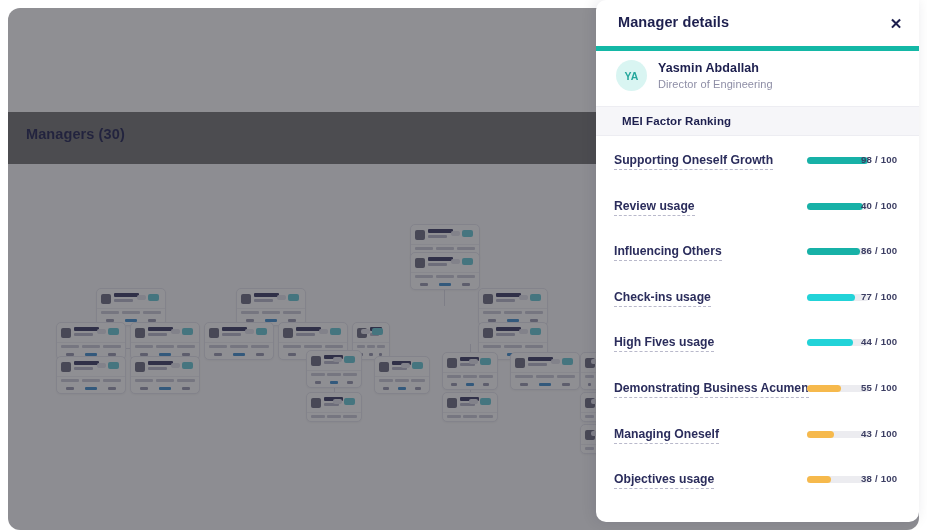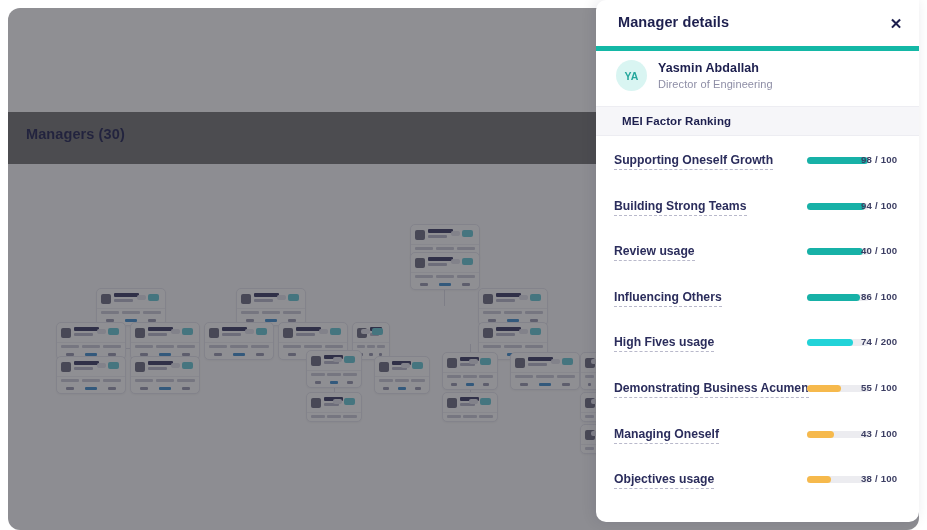--- a/index.html
+++ b/index.html
@@ -689,50 +689,50 @@
     <div class="factors" id="factors">
         <div class="factor">
           <div class="factor-label">Supporting Oneself Growth</div>
           <div class="bar-wrap">
             <div class="bar-bg"></div>
             <div class="bar-fill" style="width: 60.76px; background: rgb(23, 177, 167);"></div>
           </div>
           <div class="score">98 / 100</div>
         </div>
         <div class="factor">
-          <div class="factor-label">Building Strong Teams</div>
-          <div class="bar-wrap">
-            <div class="bar-bg"></div>
-            <div class="bar-fill" style="width: 58.28px; background: rgb(23, 177, 167);"></div>
-          </div>
-          <div class="score">94 / 100</div>
-        </div>
-        <div class="factor">
           <div class="factor-label">Review usage</div>
           <div class="bar-wrap">
             <div class="bar-bg"></div>
             <div class="bar-fill" style="width: 55.8px; background: rgb(23, 177, 167);"></div>
           </div>
           <div class="score">40 / 100</div>
         </div>
         <div class="factor">
           <div class="factor-label">Influencing Others</div>
           <div class="bar-wrap">
             <div class="bar-bg"></div>
             <div class="bar-fill" style="width: 53.32px; background: rgb(23, 177, 167);"></div>
           </div>
           <div class="score">86 / 100</div>
         </div>
         <div class="factor">
+          <div class="factor-label">Check-ins usage</div>
+          <div class="bar-wrap">
+            <div class="bar-bg"></div>
+            <div class="bar-fill" style="width: 47.74px; background: rgb(34, 211, 216);"></div>
+          </div>
+          <div class="score">77 / 100</div>
+        </div>
+        <div class="factor">
           <div class="factor-label">High Fives usage</div>
           <div class="bar-wrap">
             <div class="bar-bg"></div>
             <div class="bar-fill" style="width: 45.88px; background: rgb(34, 211, 216);"></div>
           </div>
-          <div class="score">74 / 200</div>
+          <div class="score">44 / 100</div>
         </div>
         <div class="factor">
           <div class="factor-label">Demonstrating Business Acumen</div>
           <div class="bar-wrap">
             <div class="bar-bg"></div>
             <div class="bar-fill" style="width: 34.1px; background: rgb(246, 185, 76);"></div>
           </div>
           <div class="score">55 / 100</div>
         </div>
         <div class="factor">

